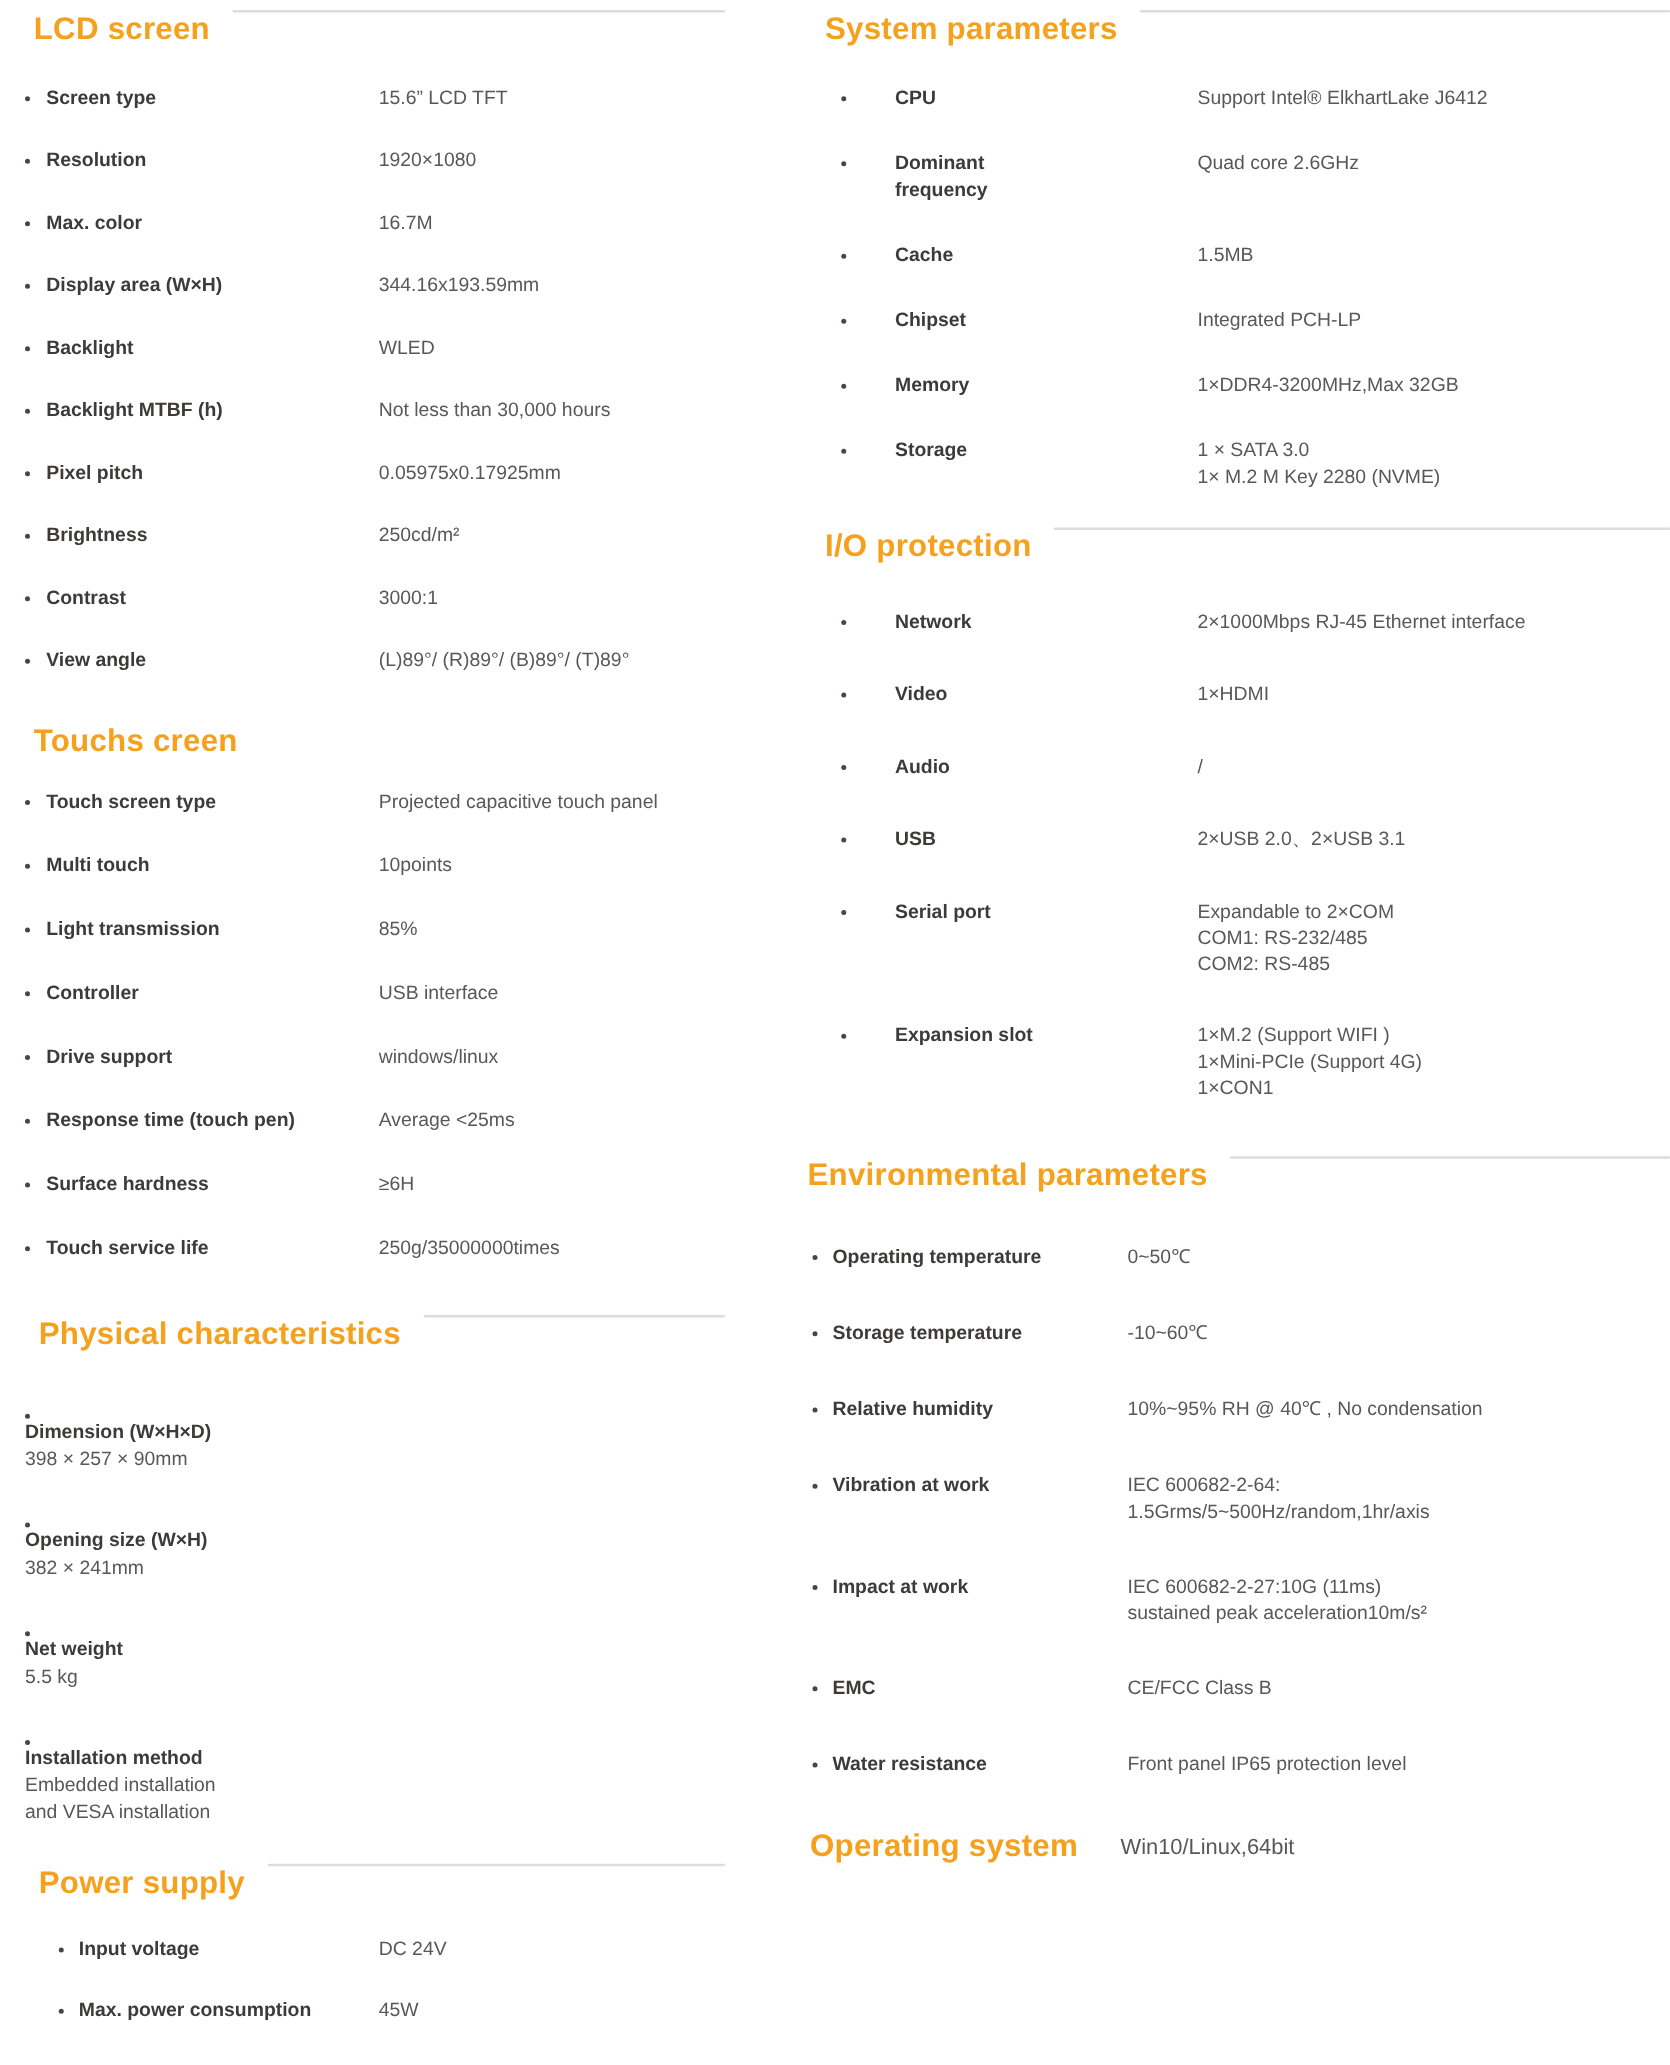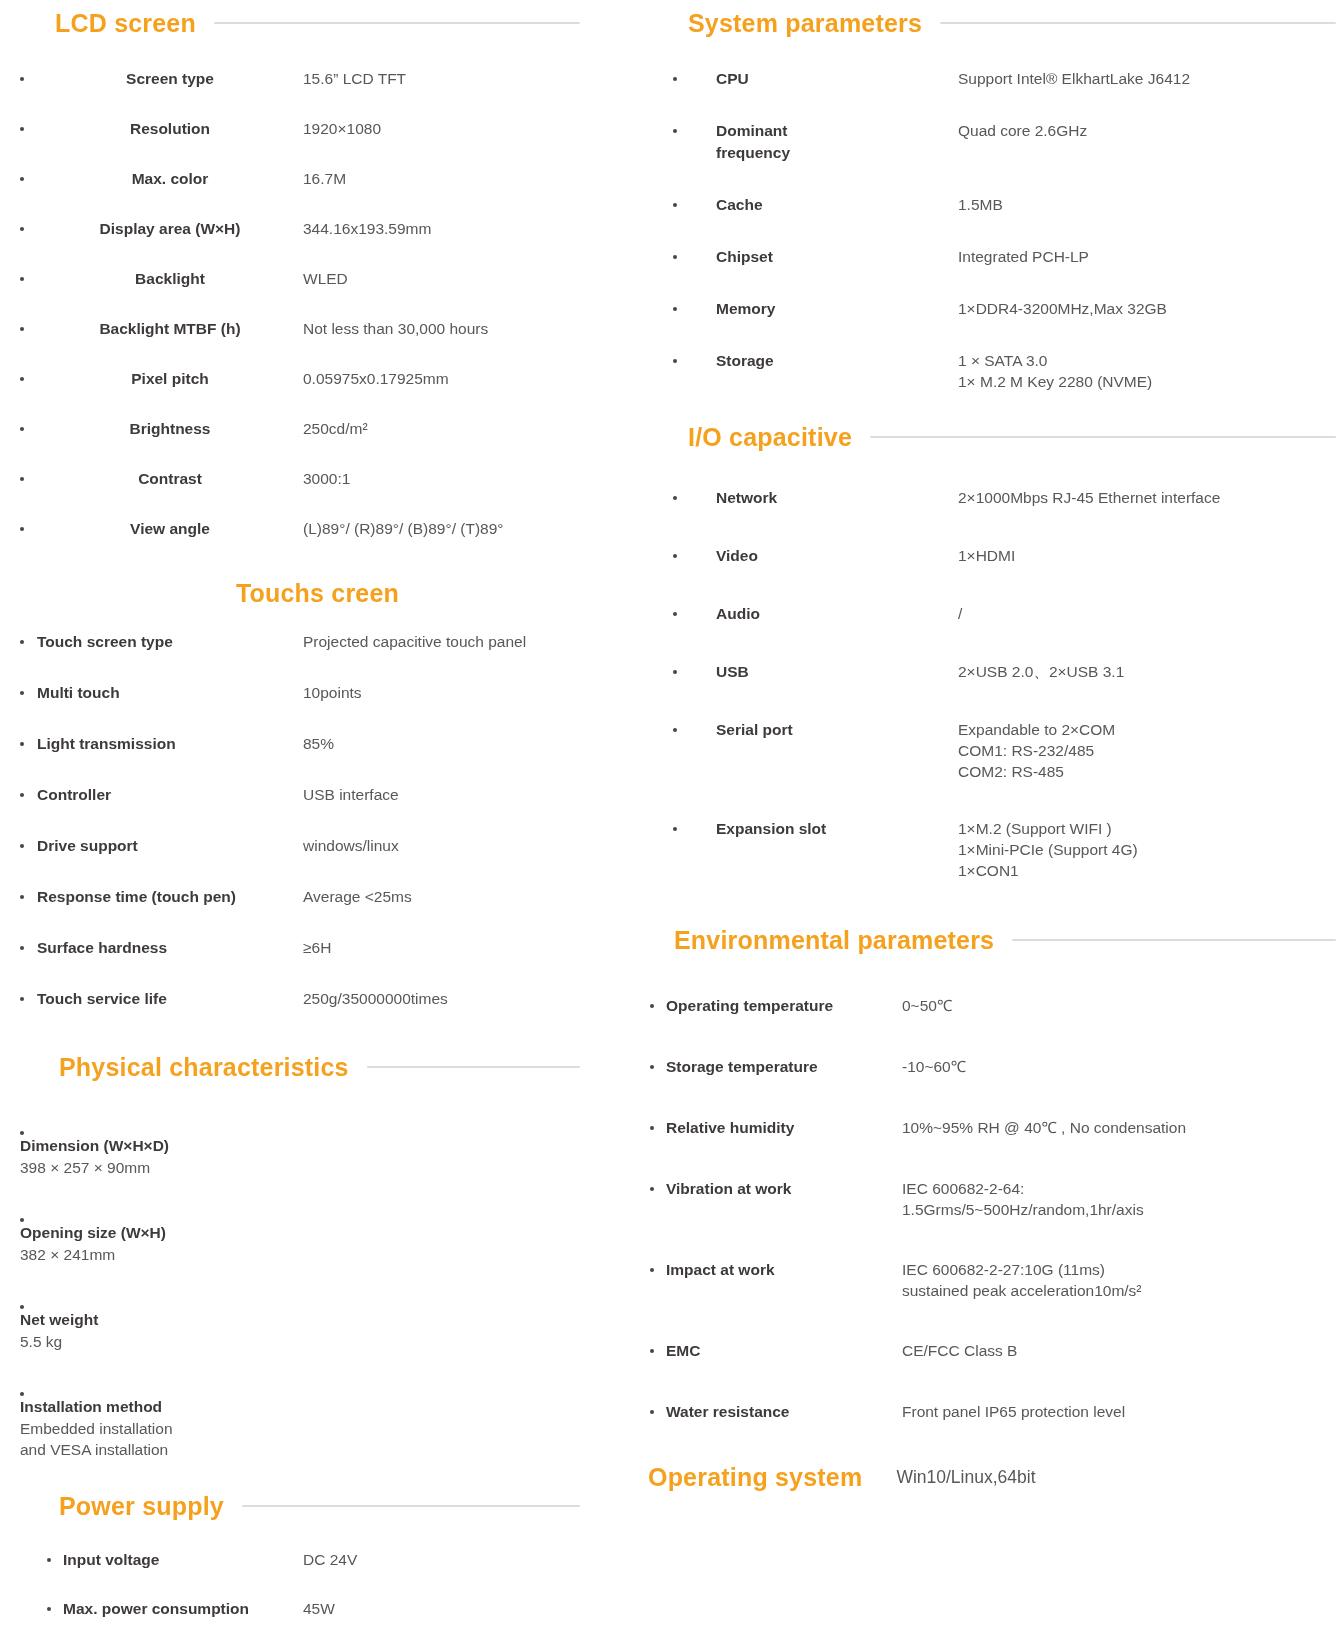--- a/index.html
+++ b/index.html
@@ -5,41 +5,41 @@
   html,body{margin:0;padding:0;background:#ffffff;}
   body{
     width:1336px;height:1652px;position:relative;overflow:hidden;
     font-family:"Liberation Sans", sans-serif;
     -webkit-font-smoothing:antialiased;
   }
   .col{position:absolute;top:8px;}
   .col-left{left:20px;width:560px;}
   .col-right{left:646px;width:690px;}
 
-  .sec-head{display:flex;align-items:center;margin-left:28px;}
+  .sec-head{display:flex;align-items:flex-start;}
   .sec-title{color:#F5A11D;font-size:25px;font-weight:700;letter-spacing:.2px;line-height:30px;white-space:nowrap;}
   .rule{flex:1;height:2px;background:#DCDCDC;margin-left:18px;border-radius:1px;}
 
   .row{display:flex;align-items:flex-start;}
   .dot{width:4px;height:4px;border-radius:50%;background:#4a4543;margin-top:9px;flex:none;}
   .lab{font-weight:700;color:#3E3A39;font-size:15.5px;line-height:22px;white-space:pre-line;flex:none;}
   .val{color:#595757;font-size:15.5px;line-height:21px;white-space:pre-line;}
 
   
   .row-l .dot{margin-right:13px;}
   .row-l .lab{width:266px;}
 
   
   .row-r{padding-left:27px;gap:28px;}
   .row-r .dot{margin-right:11px;}
   .row-r .lab{width:214px;}
 
   
   .sec-lcd .sec-head{padding-left:7px;margin-bottom:30px;}
-  .sec-lcd .row{margin-bottom:28px;text-align:center;}
+  .sec-lcd .row{margin-bottom:28px;}
 
   .sec-touch{margin-top:38px;}
   .sec-touch .sec-head{padding-left:7px;margin-bottom:23px;flex-direction:column;}
   .sec-touch .row{margin-bottom:29px;}
 
   .sec-phys{margin-top:42px;}
   .sec-phys .sec-head{padding-left:11px;margin-bottom:40px;}
   .sec-phys .row{margin-bottom:31px;flex-direction:column;}
 
   .sec-power{margin-top:26px;}
@@ -256,21 +256,21 @@
     <div class="row row-r">
         <span class="dot"></span>
         <span class="lab">Storage</span>
         <span class="val">1 × SATA 3.0
 1× M.2 M Key 2280 (NVME)</span>
       </div>
   </div>
 
   <div class="sec sec-io">
     <div class="sec-head">
-      <span class="sec-title">I/O capacitive</span>
+      <span class="sec-title">I/O protection</span>
       <span class="rule"></span>
     </div>
     <div class="row row-r">
         <span class="dot"></span>
         <span class="lab">Network</span>
         <span class="val">2×1000Mbps RJ-45 Ethernet interface</span>
       </div>
     <div class="row row-r">
         <span class="dot"></span>
         <span class="lab">Video</span>

